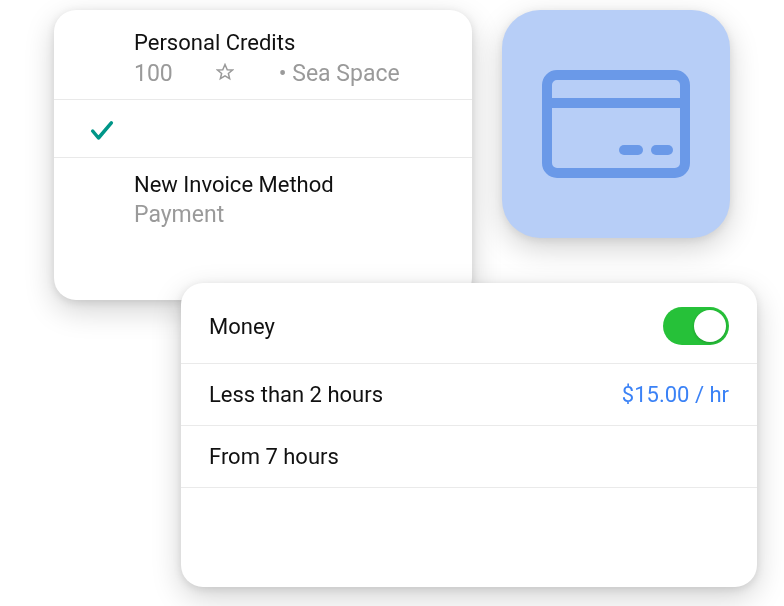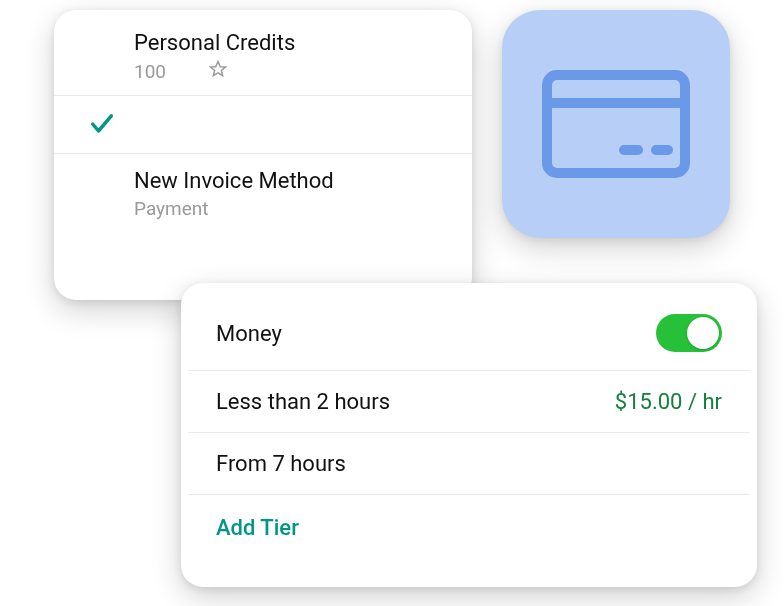--- a/index.html
+++ b/index.html
@@ -24,21 +24,21 @@
     .payments-card {
       left: 54px;
       top: 10px;
       width: 418px;
       height: 290px;
       padding: 18px 0 0 0;
       overflow: hidden;
     }
     .payments-row {
       display: flex;
-      align-items: center;
+      align-items: flex-end;
       padding: 12px 20px 12px 24px;
       border-bottom: 1px solid #e9e9e9;
       position: relative;
       min-height: 58px;
     }
     .payments-row:first-child {
       border-top: none;
       padding-top: 0;
     }
     .check-col {
@@ -51,21 +51,21 @@
     }
     .row-content {
       flex: 1;
     }
     .row-title {
       font-size: 22px;
       color: #111;
       line-height: 1.35;
     }
     .row-sub {
-      font-size: 19px;
+      font-size: 23px;
       color: #9a9a9a;
       margin-top: 2px;
       display: flex;
       align-items: center;
       gap: 43px;
     }
     .star-icon {
       display: inline-block;
       vertical-align: middle;
       margin: 0 2px 0 0;
@@ -83,39 +83,39 @@
       display: flex;
       align-items: center;
       justify-content: center;
     }
     
     .tiers-card {
       left: 181px;
       top: 283px;
       width: 576px;
       height: 304px;
-      padding: 7px;
+      padding: 0;
       overflow: hidden;
     }
     .tier-row {
       display: flex;
       align-items: center;
       justify-content: space-between;
       padding: 18px 28px;
       border-bottom: 1px solid #eaeaea;
       font-size: 22px;
     }
     .tier-row:first-child {
       padding-top: 24px;
     }
     .tier-label {
       color: #111;
     }
     .tier-price {
-      color: #15803d;
+      color: #3b82f6;
     }
     .toggle {
       width: 66px;
       height: 38px;
       background: #26c139;
       border-radius: 20px;
       position: relative;
       flex-shrink: 0;
     }
     .toggle-knob {
@@ -148,20 +148,21 @@
     <div class="check-col"></div>
     <div class="row-content">
       <div class="row-title">Personal Credits</div>
       <div class="row-sub">
         <span>100</span>
         <span class="star-icon">
           <svg width="18" height="18" viewBox="0 0 24 24" fill="none" stroke="#9a9a9a" stroke-width="2">
             <polygon points="12,2 15,9 22,9.3 16.5,14 18.2,21 12,17.3 5.8,21 7.5,14 2,9.3 9,9"></polygon>
           </svg>
         </span>
+        <span> • Sea Space</span>
       </div>
     </div>
   </div>
 
   <div class="payments-row">
     <div class="check-col">
       <svg class="check-svg" viewBox="0 0 24 24" fill="none" stroke="#009688" stroke-width="3" stroke-linecap="round" stroke-linejoin="round">
         <polyline points="4,12 9,18 20,5"></polyline>
       </svg>
     </div>
@@ -194,14 +195,13 @@
       <div class="toggle-knob"></div>
     </div>
   </div>
   <div class="tier-row">
     <div class="tier-label">Less than 2 hours</div>
     <div class="tier-price">$15.00 / hr</div>
   </div>
   <div class="tier-row">
     <div class="tier-label">From 7 hours</div>
   </div>
-  <div class="add-tier">Add Tier</div>
 </div>
 
 </body></html>

